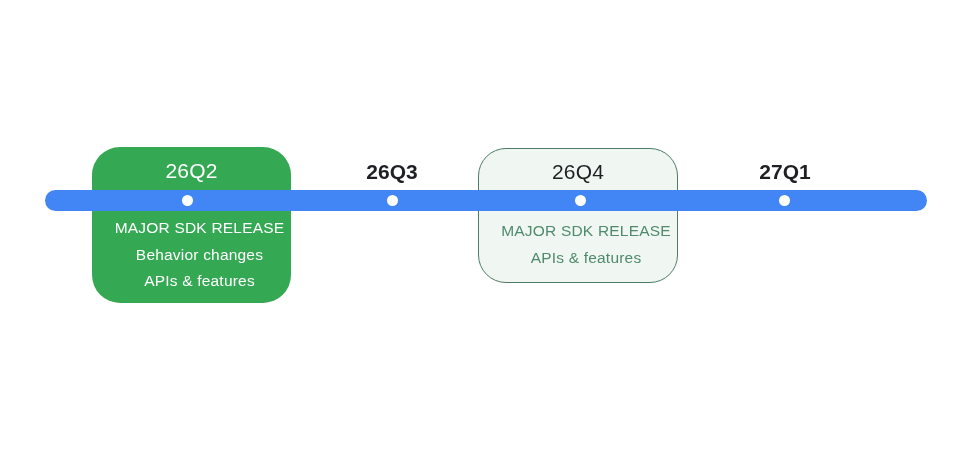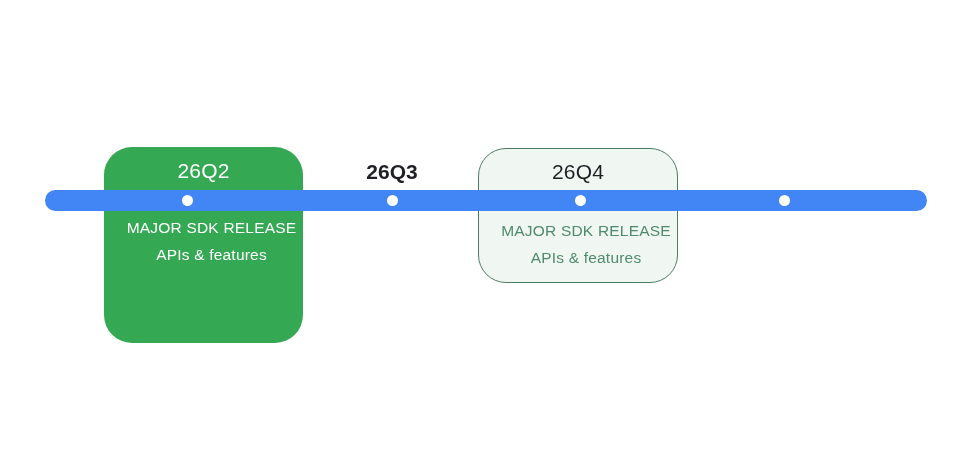--- a/index.html
+++ b/index.html
@@ -21,24 +21,24 @@
     background: var(--timeline-blue, #4285F4);
     z-index: 2;
   }
   .card {
     position: absolute;
     border-radius: 28px;
     z-index: 1;
     box-sizing: border-box;
   }
   .card-filled {
-    left: 104px;
+    left: 92px;
     top: 147px;
     width: 199px;
-    height: 196px;
+    height: 156px;
     background: var(--card-green, #34A853);
   }
   .card-outlined {
     left: 478px;
     top: 148px;
     width: 200px;
     height: 135px;
     background: var(--card-light-bg, #F0F7F2);
     border: 1.5px solid var(--card-light-border, #4E7B66);
   }
@@ -100,33 +100,35 @@
 <body>
 
 <div class="canvas">
 
   <div class="bar"></div>
 
   <div class="card card-filled">
     <div class="card-title">26Q2</div>
     <div class="card-lines">
       <div class="card-line">MAJOR SDK RELEASE</div>
+      <div class="card-line">Behavior changes</div>
       <div class="card-line">APIs &amp; features</div>
     </div>
   </div>
 
   <div class="plain-label q3">26Q3</div>
 
   <div class="card card-outlined">
     <div class="card-title">26Q4</div>
     <div class="card-lines">
       <div class="card-line">MAJOR SDK RELEASE</div>
       <div class="card-line">APIs &amp; features</div>
     </div>
   </div>
 
+  <div class="plain-label q1">27Q1</div>
 
   <div class="dot d1"></div>
   <div class="dot d2"></div>
   <div class="dot d3"></div>
   <div class="dot d4"></div>
 
 </div>
 
 </body></html>

